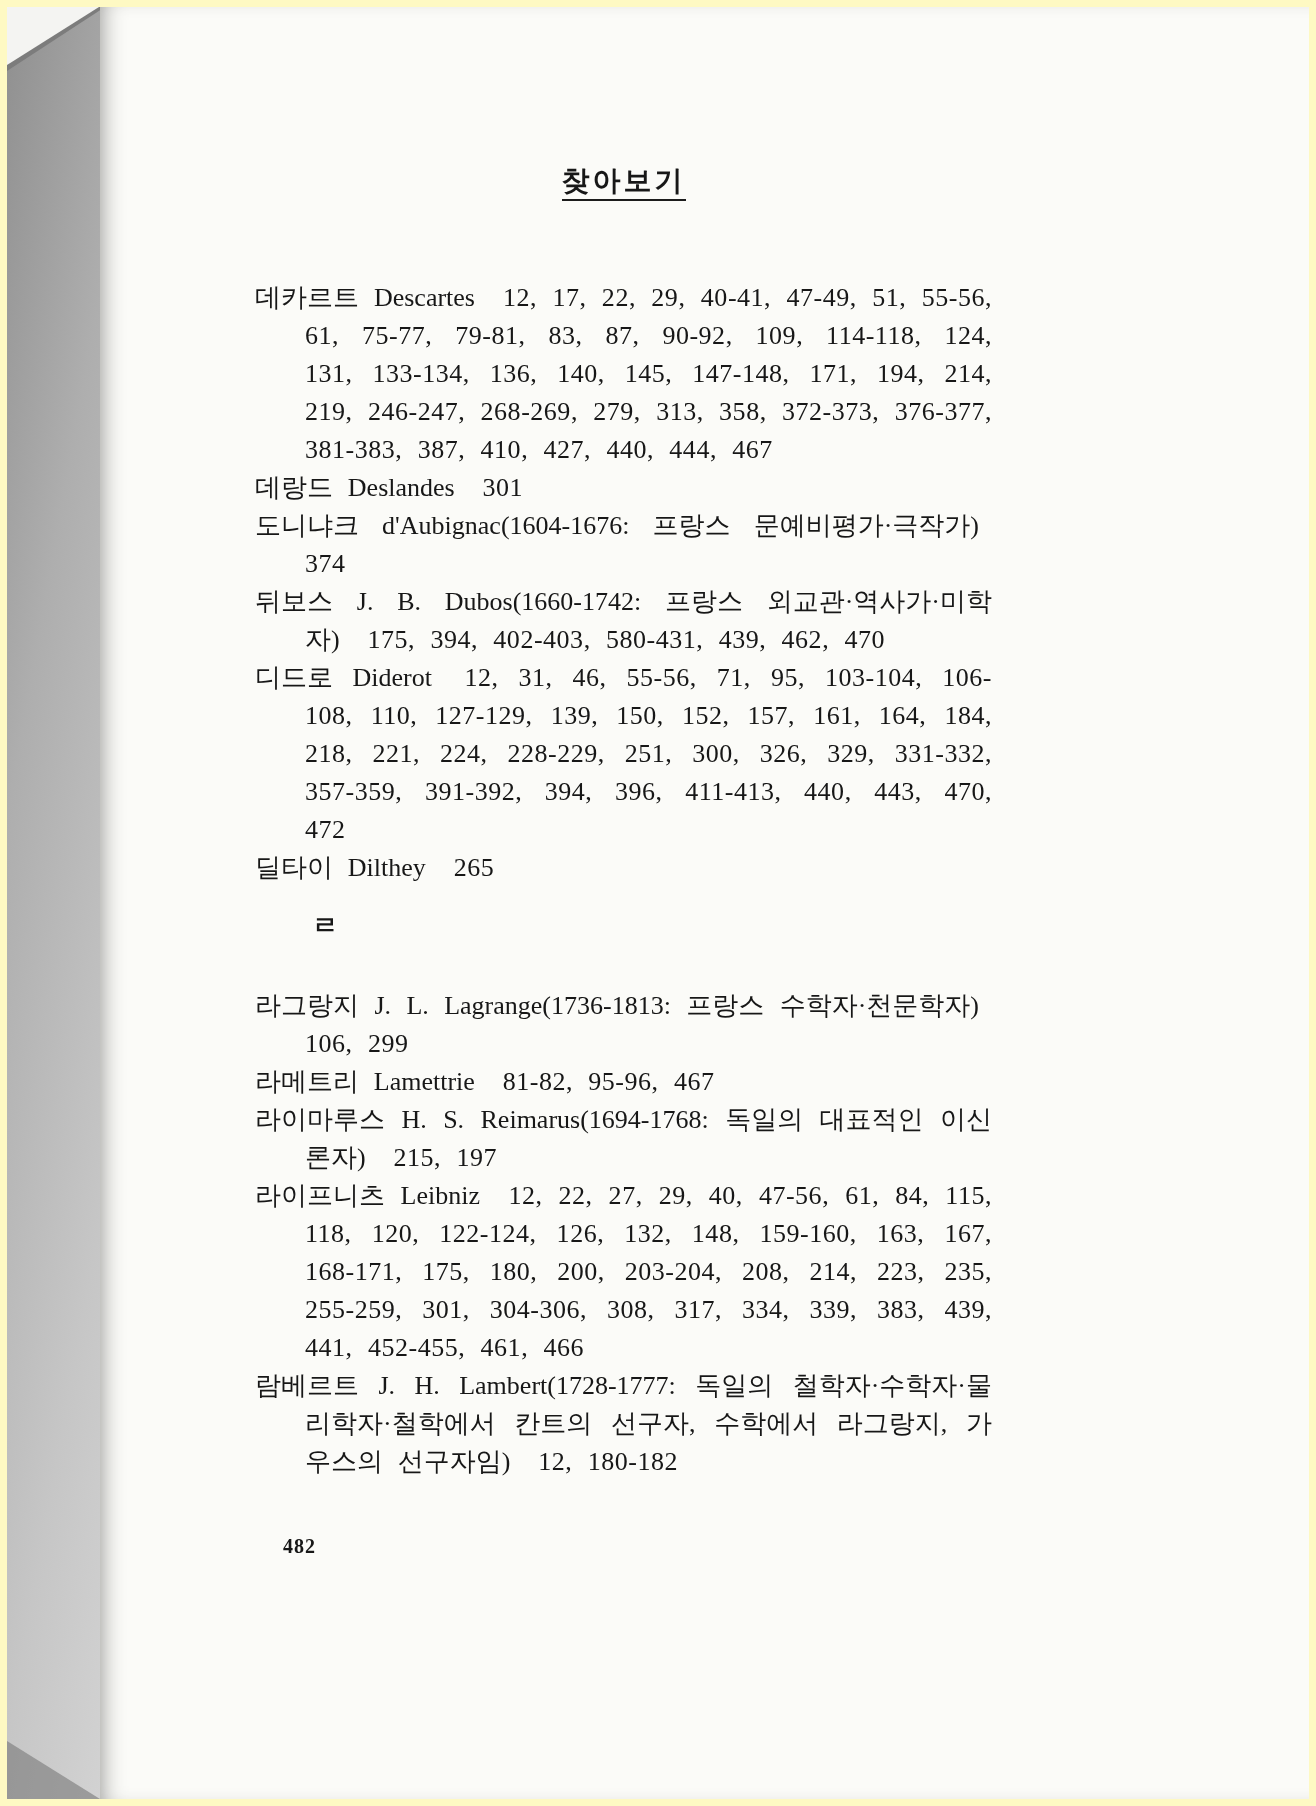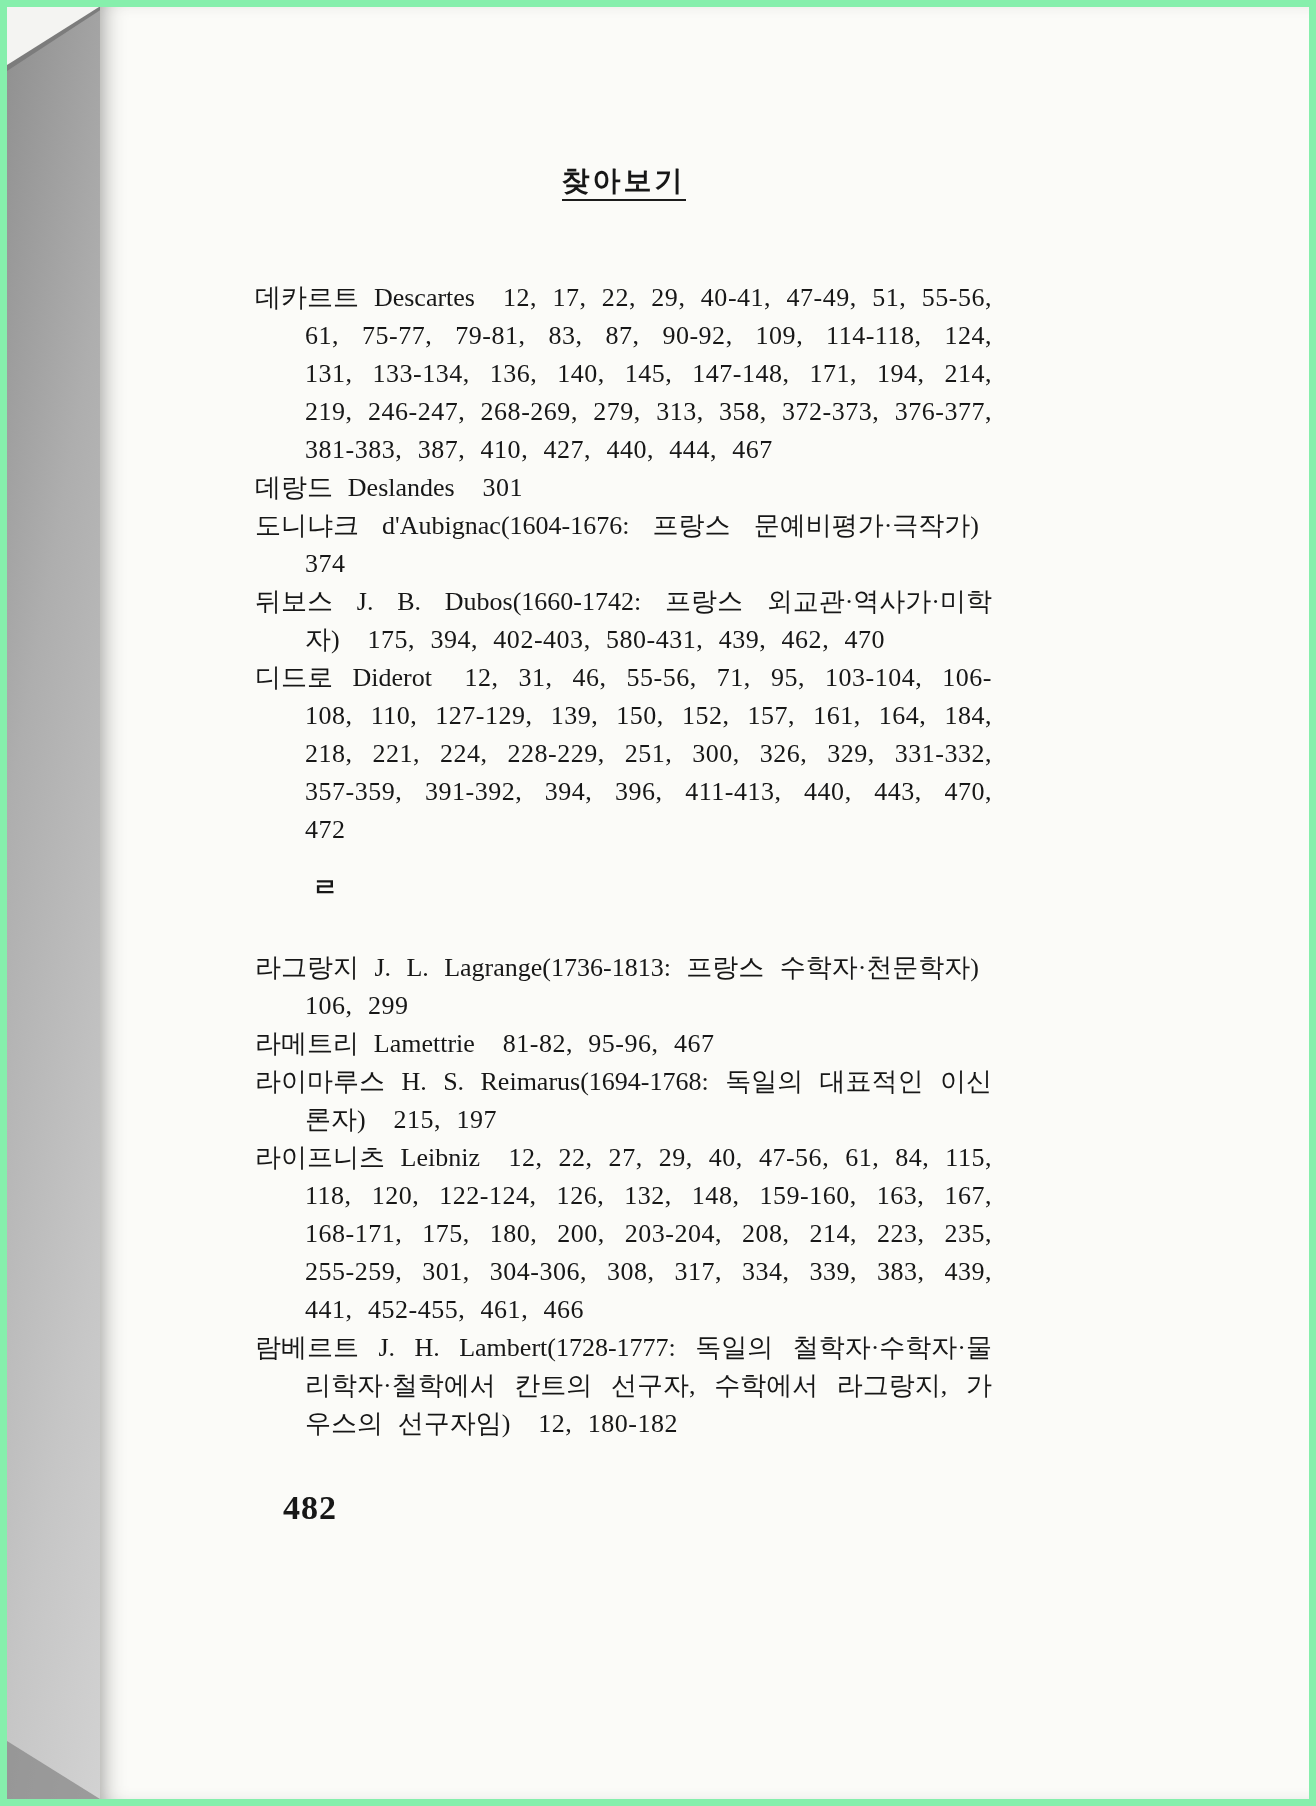--- a/index.html
+++ b/index.html
@@ -5,21 +5,21 @@
   * { margin: 0; padding: 0; box-sizing: border-box; }
   html, body { width: 1316px; height: 1806px; }
   body {
     font-family: "Liberation Serif", "DejaVu Serif", serif;
     background: #161616;
   }
   .screenshot {
     position: relative;
     width: 1316px;
     height: 1806px;
-    background: #86efac;
+    background: #fef9c3;
     overflow: hidden;
   }
   .book {
     position: absolute;
     left: 7px; top: 7px; right: 7px; bottom: 7px;
     background: #b9b9b9;
   }
   
   .page-edge {
     position: absolute;
@@ -85,21 +85,21 @@
   }
   .entry-pages { letter-spacing: 0.02em; }
   .section-header {
     margin: 20px 0 42px 57px;
     font-weight: bold;
     font-size: 26px;
   }
   .page-number {
     margin-top: 46px;
     margin-left: 28px;
-    font-size: 34px;
+    font-size: 20px;
     letter-spacing: 1px;
     font-weight: 600;
   }
 </style>
 </head>
 <body>
 
 <div class="screenshot">
   <div class="book">
 
@@ -115,20 +115,21 @@
         <div class="title-row">
           <span class="title">찾아보기</span>
         </div>
 
         <div class="entries">
             <p class="entry"><span class="entry-head">데카르트 Descartes</span>  <span class="entry-pages">12, 17, 22, 29, 40-41, 47-49, 51, 55-56, 61, 75-77, 79-81, 83, 87, 90-92, 109, 114-118, 124, 131, 133-134, 136, 140, 145, 147-148, 171, 194, 214, 219, 246-247, 268-269, 279, 313, 358, 372-373, 376-377, 381-383, 387, 410, 427, 440, 444, 467</span></p>
             <p class="entry"><span class="entry-head">데랑드 Deslandes</span>  <span class="entry-pages">301</span></p>
             <p class="entry"><span class="entry-head">도니냐크 d'Aubignac(1604-1676: 프랑스 문예비평가·극작가)</span>  <span class="entry-pages">374</span></p>
             <p class="entry"><span class="entry-head">뒤보스 J. B. Dubos(1660-1742: 프랑스 외교관·역사가·미학자)</span>  <span class="entry-pages">175, 394, 402-403, 580-431, 439, 462, 470</span></p>
             <p class="entry"><span class="entry-head">디드로 Diderot</span>  <span class="entry-pages">12, 31, 46, 55-56, 71, 95, 103-104, 106-108, 110, 127-129, 139, 150, 152, 157, 161, 164, 184, 218, 221, 224, 228-229, 251, 300, 326, 329, 331-332, 357-359, 391-392, 394, 396, 411-413, 440, 443, 470, 472</span></p>
+            <p class="entry"><span class="entry-head">딜타이 Dilthey</span>  <span class="entry-pages">265</span></p>
             <p class="section-header">ㄹ</p>
             <p class="entry"><span class="entry-head">라그랑지 J. L. Lagrange(1736-1813: 프랑스 수학자·천문학자)</span>  <span class="entry-pages">106, 299</span></p>
             <p class="entry"><span class="entry-head">라메트리 Lamettrie</span>  <span class="entry-pages">81-82, 95-96, 467</span></p>
             <p class="entry"><span class="entry-head">라이마루스 H. S. Reimarus(1694-1768: 독일의 대표적인 이신론자)</span>  <span class="entry-pages">215, 197</span></p>
             <p class="entry"><span class="entry-head">라이프니츠 Leibniz</span>  <span class="entry-pages">12, 22, 27, 29, 40, 47-56, 61, 84, 115, 118, 120, 122-124, 126, 132, 148, 159-160, 163, 167, 168-171, 175, 180, 200, 203-204, 208, 214, 223, 235, 255-259, 301, 304-306, 308, 317, 334, 339, 383, 439, 441, 452-455, 461, 466</span></p>
             <p class="entry"><span class="entry-head">람베르트 J. H. Lambert(1728-1777: 독일의 철학자·수학자·물리학자·철학에서 칸트의 선구자, 수학에서 라그랑지, 가우스의 선구자임)</span>  <span class="entry-pages">12, 180-182</span></p>
           </div>
 
         <p class="page-number">482</p>
 

